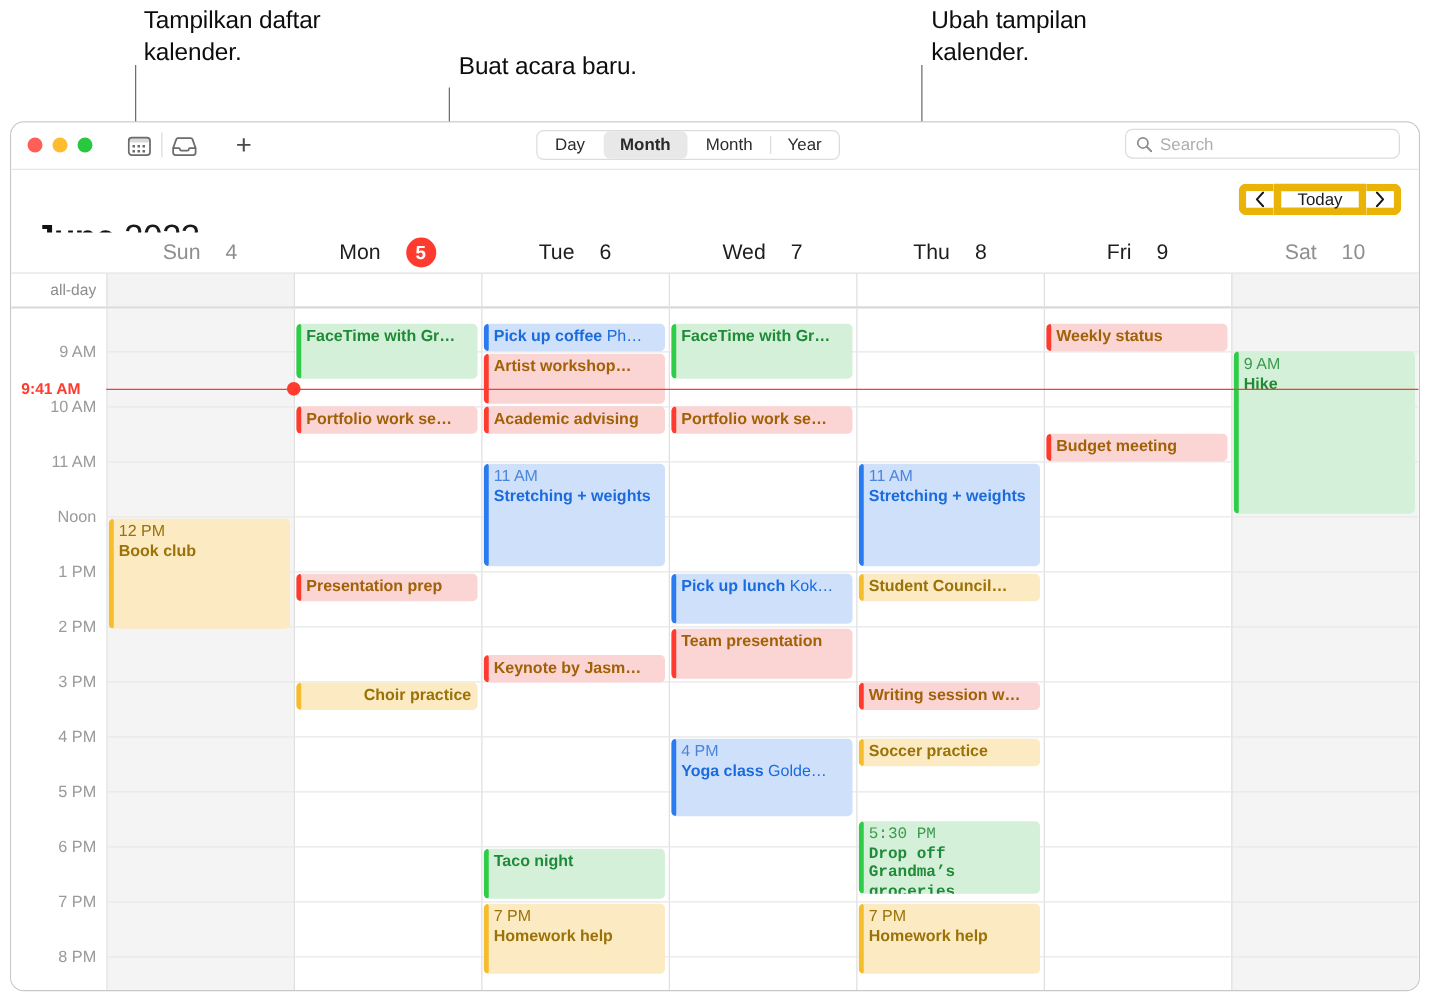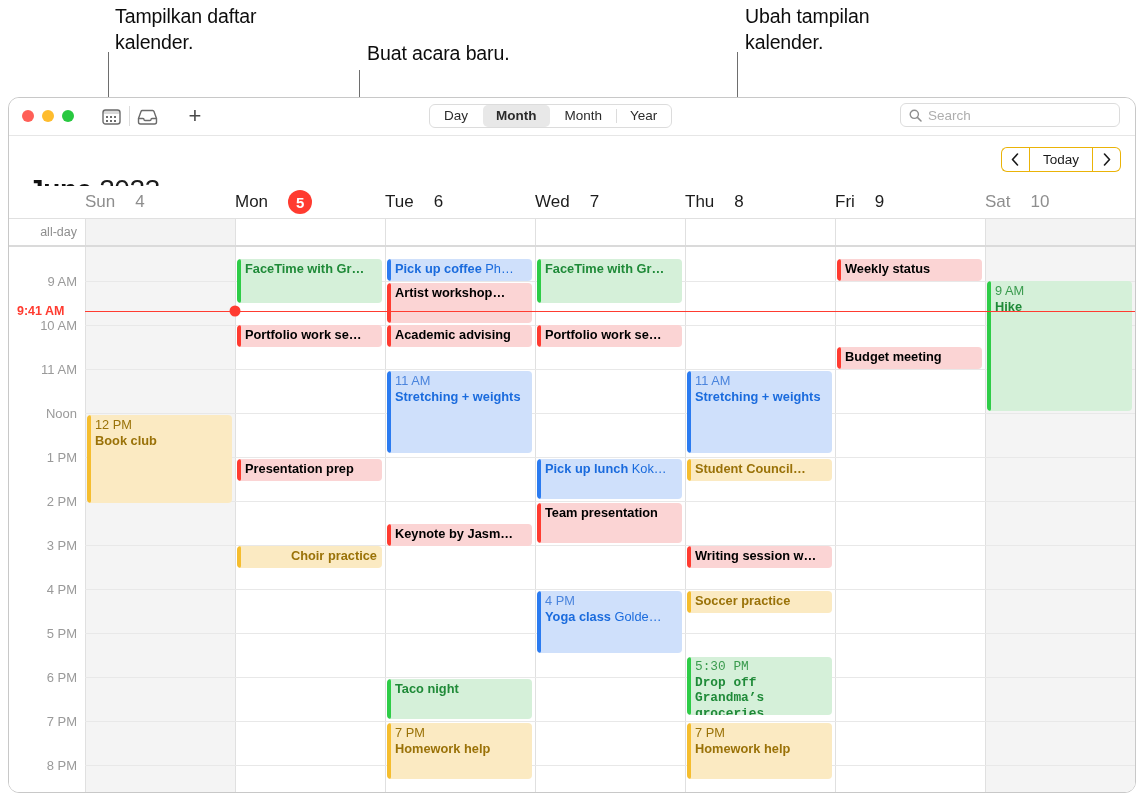--- a/index.html
+++ b/index.html
@@ -171,21 +171,21 @@
 
   .nav {
     position: absolute;
     right: 14px;
     top: 11px;
     display: flex;
     height: 25px;
     align-items: stretch;
   }
   .nav-btn {
-    border: 1px solid #eab308;
+    border: 6px solid #eab308;
     background: #ffffff;
     font-size: 14px;
     color: #1a1a1a;
     display: flex;
     align-items: center;
     justify-content: center;
     box-sizing: border-box;
   }
   .nav-prev { width: 28px; border-radius: 6px 0 0 6px; border-right: none; }
   .nav-today { padding: 0 13px; font-size: 13.5px; }
@@ -196,20 +196,21 @@
     position: relative;
     height: 32px;
     background: #ffffff;
   }
   .dh {
     position: absolute;
     top: 0;
     height: 32px;
     display: flex;
     align-items: center;
+    justify-content: center;
     font-size: 17px;
     color: #1d1d1d;
     gap: 20px;
   }
   .dh.weekend { color: #8e8e8e; }
   .daynum-badge {
     width: 24px;
     height: 24px;
     border-radius: 50%;
     background: #ff3b30;
@@ -318,21 +319,21 @@
     white-space: nowrap;
     overflow: hidden;
     text-overflow: ellipsis;
   }
   .ev-title.wrap { white-space: normal; }
   .ev-sub {
     font-weight: normal;
     white-space: nowrap;
   }
 
-  .c-red   { background: #fbd4d4; color: #000000; }
+  .c-red   { background: #fbd4d4; color: #a16207; }
   .c-red   .bar { background: #ff3b30; }
   .c-green { background: #d5f0d9; color: #1f8a38; }
   .c-green .bar { background: #2ecc47; }
   .c-blue  { background: #cfe0fb; color: #1a6bdd; }
   .c-blue  .bar { background: #2b7bf0; }
   .c-yellow{ background: #fbeac2; color: #9a7208; }
   .c-yellow .bar { background: #f5bd2e; }
   .c-green .ev-time { color: #3a9b4e; }
   .c-blue .ev-time { color: #4a84dd; }
   .c-yellow .ev-time { color: #9a7208; }

